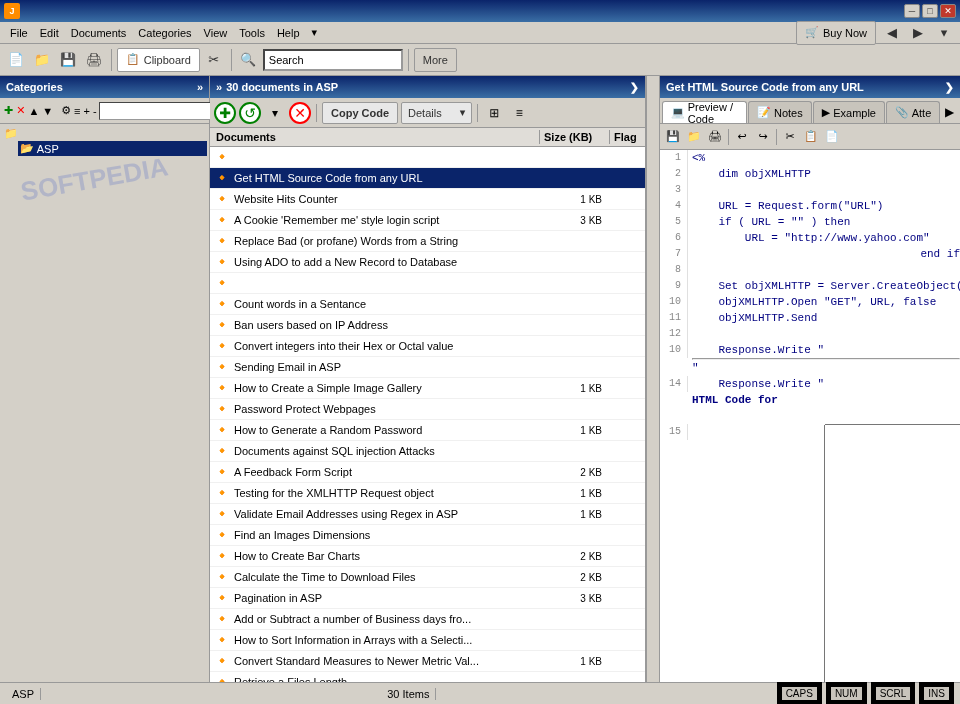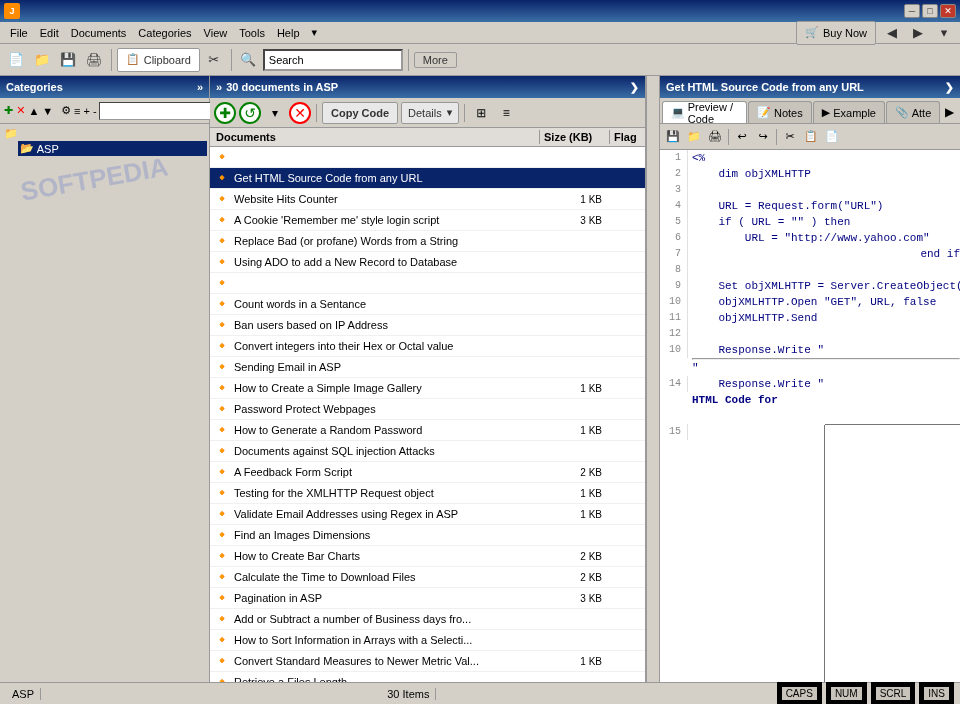--- a/index.html
+++ b/index.html
@@ -53,21 +53,21 @@
     .clipboard-btn {
       height: 24px; border: 1px solid #999; border-radius: 2px; background: #fff;
       padding: 0 8px; cursor: pointer; font-size: 11px; color: #333;
       display: flex; align-items: center;
     }
     .search-box {
       height: 22px; border: 2px inset #999; background: white;
       padding: 0 4px; font-size: 11px; width: 140px;
     }
     .more-btn {
-      height: 16px; border: 1px solid #999; border-radius: 2px; background: #d4d0c8;
+      height: 24px; border: 1px solid #999; border-radius: 2px; background: #d4d0c8;
       padding: 0 8px; cursor: pointer; font-size: 11px; color: #333;
     }
     .buy-now-btn {
       height: 24px; border: 1px solid #999; border-radius: 2px; background: #d4d0c8;
       padding: 0 8px; cursor: pointer; font-size: 11px; color: #000;
       display: flex; align-items: center; gap: 4px; margin-left: auto;
     }
     .nav-btns { display: flex; gap: 2px; margin-left: 4px; }
 
     
@@ -134,21 +134,21 @@
     .mid-tool-btn { width: 22px; height: 22px; border: 1px solid transparent; border-radius: 2px; background: transparent; cursor: pointer; display: flex; align-items: center; justify-content: center; font-size: 12px; }
     .mid-tool-sep { width: 1px; height: 18px; background: #999; margin: 0 2px; }
     .copy-code-btn {
       height: 22px; border: 1px solid #999; border-radius: 2px; background: #e8e8e8;
       padding: 0 8px; cursor: pointer; font-size: 11px; font-weight: bold; color: #333;
       display: flex; align-items: center;
     }
     .details-btn {
       height: 22px; border: 1px solid #999; border-radius: 2px; background: #e8e8e8;
       padding: 0 6px; cursor: pointer; font-size: 11px; color: #333;
-      display: flex; align-items: center; gap: 5px;
+      display: flex; align-items: center; gap: 18px;
     }
 
     .doc-list-header {
       display: flex;
       background: #e0ddd8;
       border-bottom: 1px solid #999;
       font-size: 11px;
       font-weight: bold;
       padding: 2px 0;
     }

